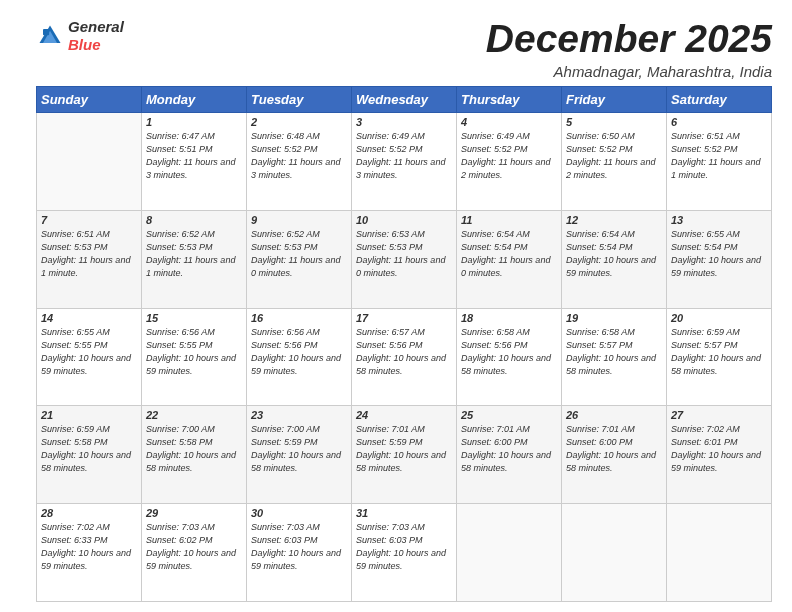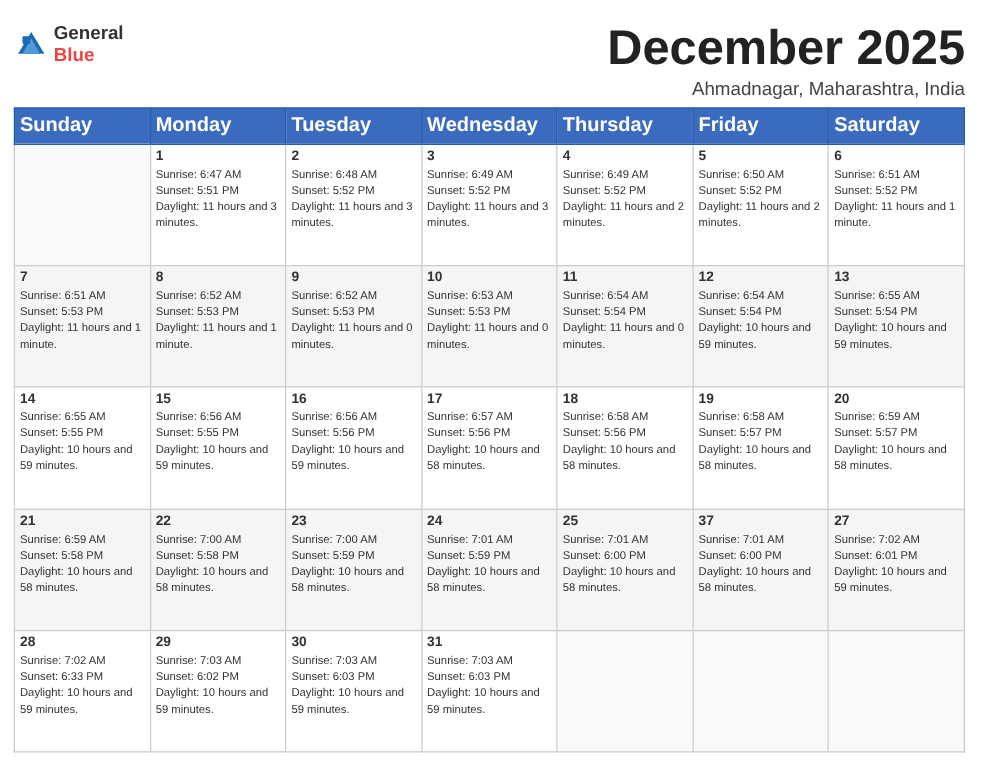--- a/index.html
+++ b/index.html
@@ -6,23 +6,24 @@
     body {
       font-family: Arial, sans-serif;
       background: #fff;
       width: 792px;
       height: 612px;
       overflow: hidden;
     }
     .page {
       width: 792px;
       height: 612px;
-      padding: 18px 20px 10px 11px;
+      padding: 18px 20px 10px 36px;
       display: flex;
       flex-direction: column;
+      font-style: italic;
     }
     .header {
       display: flex;
       align-items: flex-start;
       justify-content: space-between;
       margin-bottom: 6px;
     }
     .logo {
       display: flex;
       align-items: center;
@@ -57,21 +58,21 @@
     .calendar {
       flex: 1;
       border: 1px solid #ccc;
       border-collapse: collapse;
       width: 100%;
       table-layout: fixed;
     }
     .calendar th {
       background: #3a6bbf;
       color: #fff;
-      font-size: 16px;
+      font-size: 13px;
       font-weight: bold;
       padding: 5px 4px;
       text-align: left;
       border: 1px solid #2a5aaa;
     }
     .calendar td {
       vertical-align: top;
       border: 1px solid #ccc;
       padding: 3px 4px;
       font-size: 9.5px;
@@ -310,21 +311,21 @@
 and 58 minutes.</div>
           </td>
           <td>
             <span class="day-num">25</span>
             <div class="day-detail">Sunrise: 7:01 AM
 Sunset: 6:00 PM
 Daylight: 10 hours
 and 58 minutes.</div>
           </td>
           <td>
-            <span class="day-num">37</span>
+            <span class="day-num">26</span>
             <div class="day-detail">Sunrise: 7:01 AM
 Sunset: 6:00 PM
 Daylight: 10 hours
 and 58 minutes.</div>
           </td>
           <td>
             <span class="day-num">27</span>
             <div class="day-detail">Sunrise: 7:02 AM
 Sunset: 6:01 PM
 Daylight: 10 hours

